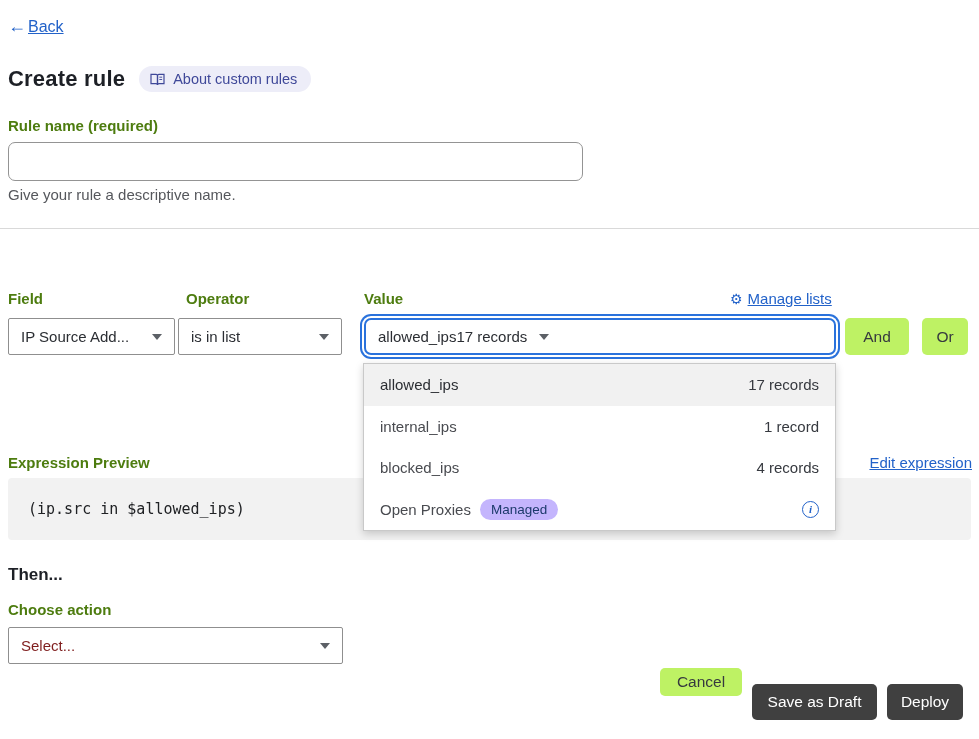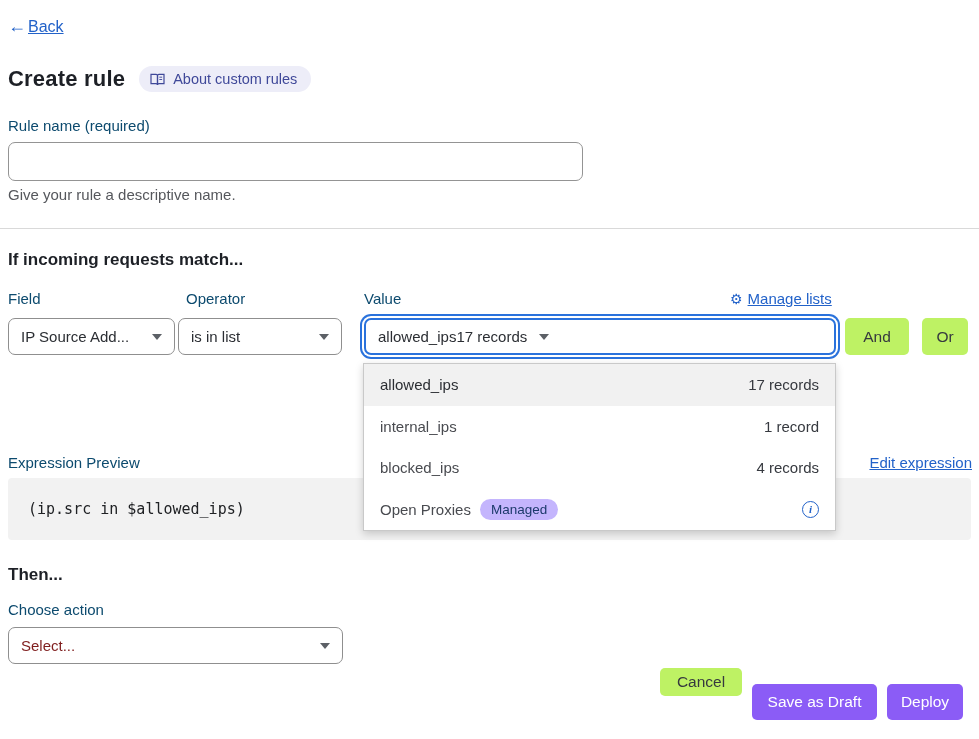--- a/index.html
+++ b/index.html
@@ -15,57 +15,57 @@
   .back .arrow { color:#2262c9; text-decoration:none; font-size:18px; }
 
   
   .title-row { position:absolute; left:8px; top:66px; display:flex; align-items:center; gap:14px; }
   .page-title { font-size:22px; font-weight:bold; color:#1d2026; letter-spacing:.2px; }
   .about-badge { display:inline-flex; align-items:center; gap:8px; background:#ededf8; color:#3f4899;
     border-radius:15px; padding:5px 14px 5px 11px; font-size:14.5px; cursor:pointer; }
   .about-badge svg { display:block; }
 
   
-  .field-label { font-size:15px; color:#0c4a6e; }
+  .field-label { font-size:15px; color:#4d7c0f;font-weight:bold; }
   .lbl-rulename { position:absolute; left:8px; top:117px; }
   .rule-input { position:absolute; left:8px; top:142px; width:575px; height:39px; border:1px solid #949494;
     border-radius:7px; font-size:15px; padding:0 12px; color:#25282e; background:#fff;
     font-family:"Liberation Sans",sans-serif; }
   .helper { position:absolute; left:8px; top:186px; font-size:15px; color:#55575c; }
 
   .divider { position:absolute; left:0; top:228px; width:979px; height:1px; background:#d9d9d9; }
 
   
   .section-heading { position:absolute; left:8px; font-size:17px; font-weight:bold; color:#1d2026; }
   .h-match { top:250px; }
   .lbl-field { position:absolute; left:8px; top:290px; }
   .lbl-operator { position:absolute; left:186px; top:290px; }
   .lbl-value { position:absolute; left:364px; top:290px; }
   .manage-lists { position:absolute; top:290px; left:730px; font-size:15px; display:flex; align-items:center; gap:5px; }
   .gear { color:#2262c9; font-size:14px; text-decoration:none; }
 
   .select-box { position:absolute; top:318px; height:37px; background:#fff; border:1px solid #8f8f8f;
-    border-radius:7px; display:flex; align-items:center; padding:0 12px; font-size:15px; color:#2b2e33;
+    border-radius:2px; display:flex; align-items:center; padding:0 12px; font-size:15px; color:#2b2e33;
     cursor:pointer; }
   .sel-field { left:8px; width:167px; }
   .sel-operator { left:178px; width:164px; }
   .select-box .grow { flex:1; }
   .chev { width:0; height:0; border-left:5.5px solid transparent; border-right:5.5px solid transparent;
     border-top:6px solid #5c6066; margin-left:8px; flex:none; }
 
   
   .sel-value { position:absolute; left:364px; top:318px; width:472px; height:37px; background:#fff;
     border:2px solid #2a72dc; border-radius:7px; box-shadow:0 0 0 2px #ffffff, 0 0 0 4px #2a72dc;
     display:flex; align-items:center; padding:0 12px; font-size:15px; color:#2b2e33; cursor:pointer; }
   .sel-value .count { color:#2b2e33; margin-right:4px; }
 
   .btn { border:none; border-radius:5px; font-size:15.5px; cursor:pointer;
     font-family:"Liberation Sans",sans-serif; }
   .btn-gray { background:#bef264; color:#36393f; }
-  .btn-blue { background:#8b5cf6; color:#ffffff; }
+  .btn-blue { background:#404040; color:#ffffff; }
   .btn-and { position:absolute; left:845px; top:318px; width:64px; height:37px; }
   .btn-or  { position:absolute; left:922px; top:318px; width:46px; height:37px; }
 
   
   .dropdown { position:absolute; left:363px; top:363px; width:473px; background:#ffffff;
     border:1px solid #c9c9c9; box-shadow:0 3px 8px rgba(0,0,0,.18); z-index:5; }
   .dd-row { height:41.5px; display:flex; align-items:center; padding:0 16px; font-size:15px; color:#494b50;
     cursor:pointer; }
   .dd-row.selected { background:#f1f1f1; color:#2b2e33; }
   .dd-row .name { flex:1; }
@@ -117,21 +117,20 @@
       <span>About custom rules</span>
     </span>
   </div>
 
   <div class="field-label lbl-rulename">Rule name (required)</div>
   <input class="rule-input" type="text" value="" style="">
   <div class="helper">Give your rule a descriptive name.</div>
 
   <div class="divider"></div>
 
-  <div class="section-heading h-match">If incoming requests match...</div>
 
   <div class="field-label lbl-field">Field</div>
   <div class="field-label lbl-operator">Operator</div>
   <div class="field-label lbl-value">Value</div>
 
   <div class="manage-lists">
     <span class="gear">⚙</span>
     <span class="link">Manage lists</span>
   </div>
 

